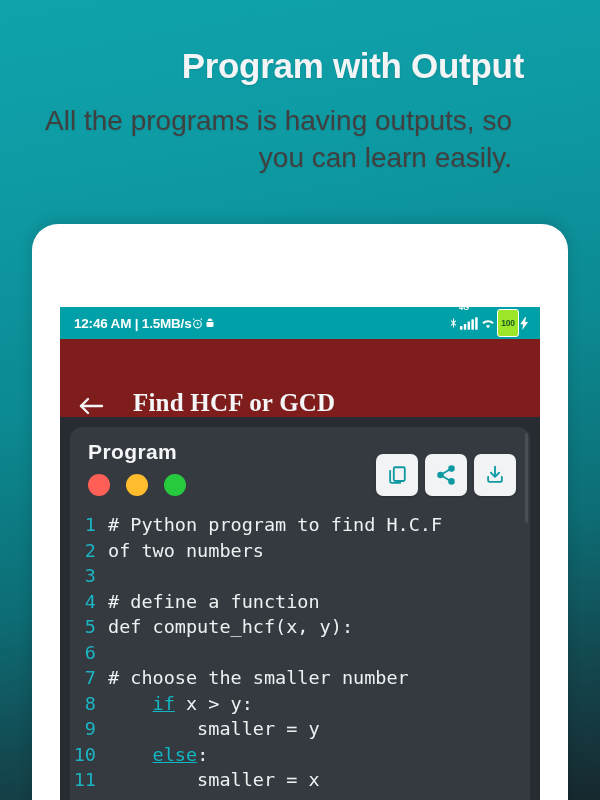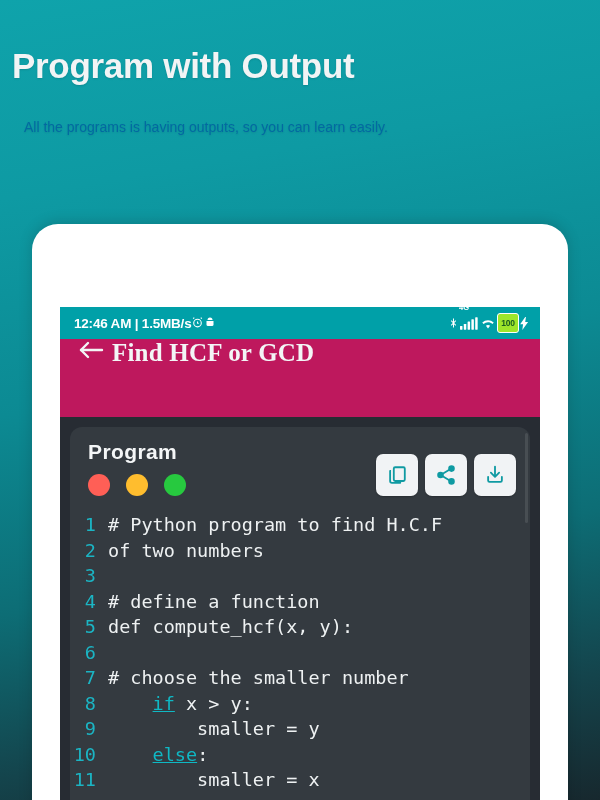--- a/index.html
+++ b/index.html
@@ -5,61 +5,61 @@
   * { margin:0; padding:0; box-sizing:border-box; }
   html, body { width:600px; height:800px; }
   body {
     font-family: "Liberation Sans", sans-serif;
     background: linear-gradient(170deg, #0fa3ab 0%, #0e9aa3 22%, #0c8a93 46%, #0d6d75 68%, #14444c 86%, #17282e 100%);
     overflow:hidden;
     position:relative;
   }
 
   
-  .promo { position:absolute; top:0; left:12px; width:524px; padding-top:46px; text-align:left; }
+  .promo { position:absolute; top:0; left:0; width:524px; padding-top:46px; text-align:right; }
   .promo-title {
     font-size:35px; font-weight:bold; color:#f2f4f5; letter-spacing:-0.3px;
     text-shadow:0 1px 2px rgba(0,0,0,.13);
   }
   .promo-sub {
-    margin:32px auto 0; width:500px; font-size:14px; line-height:1.33;
-    color:#0369a1; font-weight:normal; text-shadow:0 1px 2px rgba(0,0,0,.10);
+    margin:16px auto 0; width:500px; font-size:28px; line-height:1.33;
+    color:#404040; font-weight:normal; text-shadow:0 1px 2px rgba(0,0,0,.10);
   }
 
   
   .phone {
     position:absolute; left:32px; top:224px; width:536px; height:600px;
     background:#ffffff; border-radius:26px 26px 0 0;
     box-shadow:0 -2px 14px rgba(0,0,0,.16);
     overflow:hidden;
   }
   .screen {
     position:absolute; left:28px; top:83px; width:480px; height:517px;
     background:#272c33; overflow:hidden;
   }
 
   
   .statusbar {
     height:32px; background:#00a0a8; color:#ffffff;
     display:flex; align-items:center; justify-content:space-between;
     padding:0 11px 0 14px; font-size:13.5px; font-weight:bold;
   }
-  .sb-left { display:flex; }
+  .sb-left { display:flex; align-items:center; }
   .sb-left .txt { letter-spacing:-0.2px; }
   .sb-right { display:flex; align-items:center; gap:1px; }
   .ico { display:inline-block; line-height:0; }
   .batt {
     display:inline-flex; align-items:center; justify-content:center;
     background:#9ee62a; color:#1b5e20; border:1.6px solid #ffffff; border-radius:3px;
-    font-size:8.5px; font-weight:bold; width:22px; height:20px; letter-spacing:-0.3px;
+    font-size:8.5px; font-weight:bold; width:22px; height:28px; letter-spacing:-0.3px;
   }
 
   
   .appbar {
-    height:78px; background:#be185d; display:flex; align-items:flex-start; gap:8px;
+    height:78px; background:#7f1d1d; display:flex; align-items:flex-end; gap:29px;
     padding:0 18px;
   }
   .appbar-title {
     font-family:"Liberation Serif", serif; font-weight:bold;
     font-size:25px; color:#f3f5f6; letter-spacing:0.2px;
   }
   .back-arrow { cursor:pointer; }
 
   
   .screen-body { background:#272c33; height:407px; padding:10px 10px 0 10px; position:relative; }

